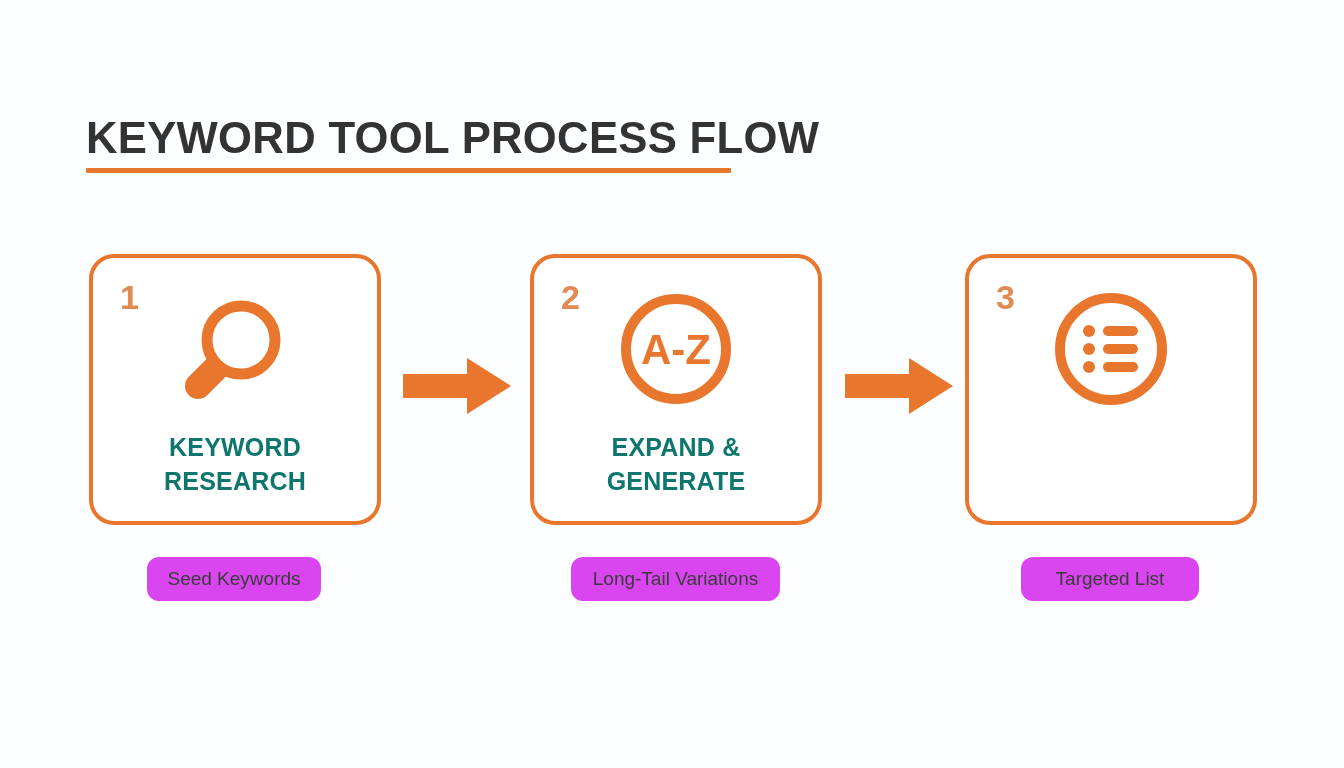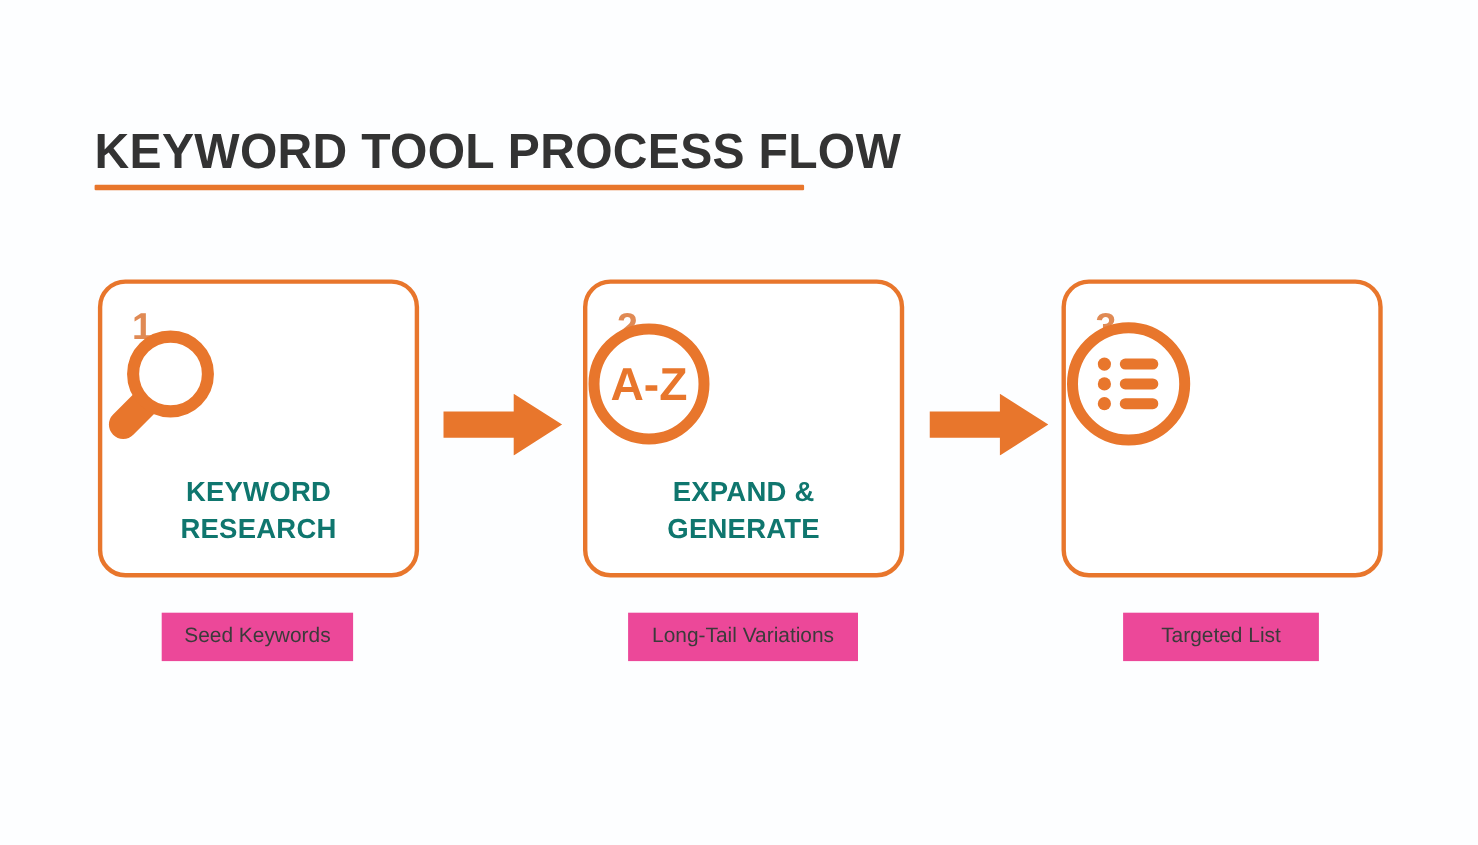--- a/index.html
+++ b/index.html
@@ -82,20 +82,21 @@
   }
 
   .icon-wrap {
     position: absolute;
     left: 0;
     right: 0;
     top: 28px;
     height: 126px;
     display: flex;
     align-items: center;
+    justify-content: center;
   }
 
   .card-label {
     position: absolute;
     left: 0;
     right: 0;
     top: 172px;
     text-align: center;
     font-size: 25px;
     font-weight: bold;
@@ -120,22 +121,22 @@
     position: absolute;
     left: 0;
     top: 557px;
     width: 1344px;
     height: 44px;
   }
   .pill {
     position: absolute;
     top: 0;
     height: 44px;
-    background: #ec4899;
-    border-radius: 0;
+    background: #d946ef;
+    border-radius: 12px;
     display: flex;
     align-items: center;
     justify-content: center;
     font-size: 19px;
     color: #3b3b3b;
     white-space: nowrap;
     padding: 0 22px;
     box-sizing: border-box;
   }
   .pill-1 { left: 147px; width: 174px; }

